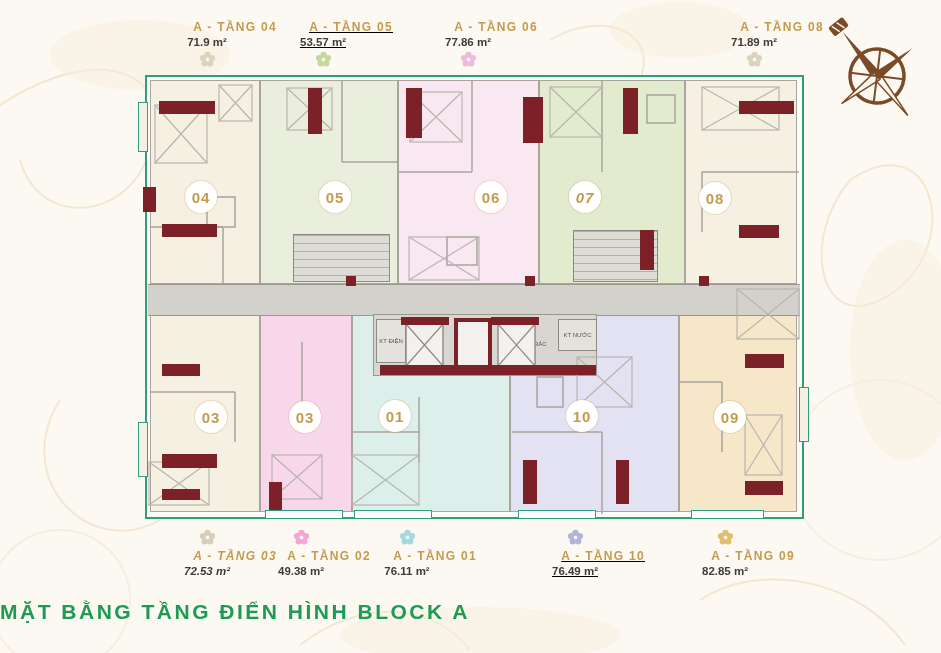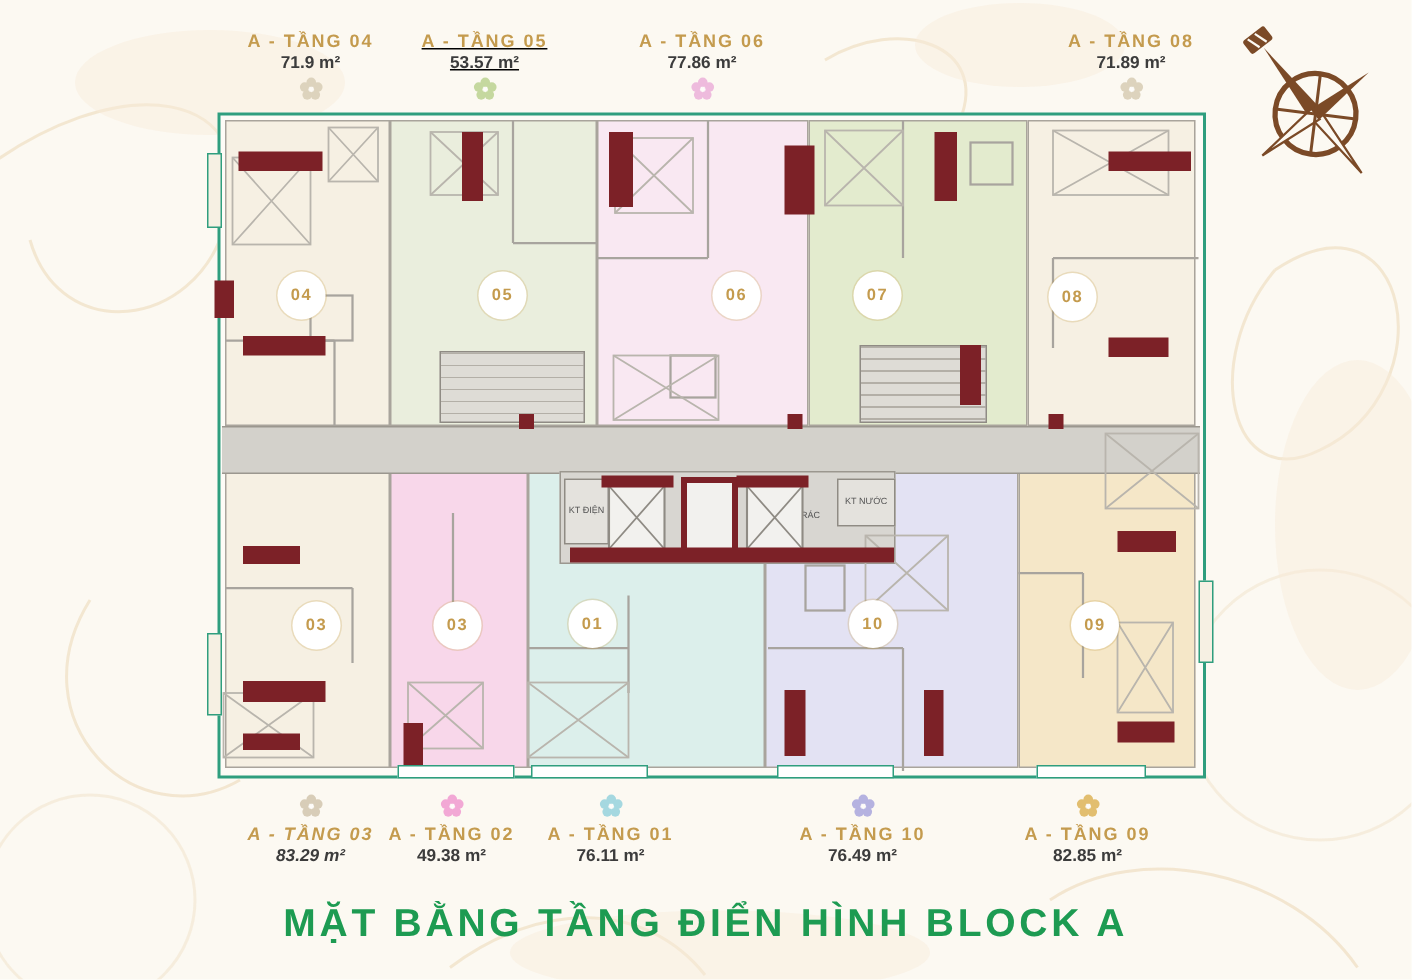--- a/index.html
+++ b/index.html
@@ -1,44 +1,44 @@
 <!DOCTYPE html>
 <html style="--outline: #2f9e7e; --gold: #c49b4e; --green: #1d9b52; --maroon: #7c2127; --corridor: #d3d1cb;"><head>
 <meta charset="utf-8">
 <style>
   html,body{margin:0;padding:0;}
   body{font-family:"Liberation Sans","DejaVu Sans",sans-serif;}
   #canvas{position:relative;width:941px;height:653px;background:#fcf9f2;overflow:hidden;}
   .abs{position:absolute;}
   
   .ulabel{position:absolute;width:140px;text-align:center;}
-  .ulabel .name{font-size:12px;font-weight:700;letter-spacing:1.3px;color:var(--gold);}
+  .ulabel .name{font-size:12px;font-weight:700;letter-spacing:1.3px;color:var(--gold);text-align:right;}
   .ulabel .area{font-size:11.5px;font-weight:600;color:#3c3c3c;margin-top:2px;}
   .flower{display:block;margin:3px auto 0;}
   
-  #title{position:absolute;left:0;right:0;top:600px;text-align:center;
-         font-size:26px;font-weight:700;letter-spacing:2.5px;color:var(--green);}
+  #title{position:absolute;left:0;right:0;top:600px;text-align:left;
+         font-size:21px;font-weight:700;letter-spacing:2.5px;color:var(--green);}
   
   #plan{position:absolute;left:145px;top:75px;width:655px;height:440px;
         border:2px solid var(--outline);background:#fdfbf6;}
   .unit{position:absolute;border:1px solid #a9a49c;box-sizing:border-box;}
   #corridor{position:absolute;left:1px;top:207px;width:652px;height:30px;background:var(--corridor);border-top:1px solid #9b978f;border-bottom:1px solid #9b978f;}
   .stair{position:absolute;background:#dedcd6;border:1.5px solid #8f8b84;box-sizing:border-box;
          background-image:repeating-linear-gradient(180deg,#b3afa7 0 1px,transparent 1px 8px);}
   #core{position:absolute;left:226px;top:237px;width:224px;height:62px;background:#d8d6d1;border:1px solid #9b978f;box-sizing:border-box;}
   .coreroom{position:absolute;background:#e4e2dd;border:1px solid #8f8b84;box-sizing:border-box;
             font-size:6px;color:#555;display:flex;align-items:center;justify-content:center;text-align:center;}
   .shaft{position:absolute;background:#f2f1ee;border:4px solid var(--maroon);box-sizing:border-box;}
   .corelabel{position:absolute;font-size:6px;color:#555;}
   .mw{position:absolute;background:var(--maroon);}
   .balc{position:absolute;background:#ffffff;border:1.5px solid var(--outline);box-sizing:border-box;}
   .notch{position:absolute;background:#f6f0e3;border:1.5px solid var(--outline);box-sizing:border-box;}
   .ucircle{position:absolute;width:32px;height:32px;border-radius:50%;background:#ffffff;
            box-shadow:0 0 0 1px rgba(196,154,69,.25);display:flex;align-items:center;justify-content:center;
-           font-size:11px;font-weight:600;letter-spacing:1px;color:var(--gold);}
+           font-size:15px;font-weight:600;letter-spacing:1px;color:var(--gold);}
   svg{display:block;}
 </style>
 </head>
 <body>
 
 <div id="canvas">
 
   <svg class="abs" width="941" height="653" viewBox="0 0 941 653" style="left:0;top:0;">
     <g fill="none" stroke="#f2e4cd" stroke-width="2" opacity="0.9">
       <path d="M-20,120 C 80,40 180,60 150,150 C 130,220 40,230 20,160"></path>
@@ -230,51 +230,51 @@
     <div class="balc" style="left:207px;top:433px;width:78px;height:9px;"></div>
     <div class="balc" style="left:371px;top:433px;width:78px;height:9px;"></div>
     <div class="balc" style="left:544px;top:433px;width:73px;height:9px;"></div>
     <div class="notch" style="left:-9px;top:25px;width:10px;height:50px;"></div>
     <div class="notch" style="left:-9px;top:345px;width:10px;height:55px;"></div>
     <div class="notch" style="left:652px;top:310px;width:10px;height:55px;"></div>
 
     <div class="ucircle" style="left:38px;top:104px;">04</div>
     <div class="ucircle" style="left:172px;top:104px;">05</div>
     <div class="ucircle" style="left:328px;top:104px;">06</div>
-    <div class="ucircle" style="left:422px;top:104px;">07</div>
+    <div class="ucircle" style="left:422px;top:104px;font-style:italic;">07</div>
     <div class="ucircle" style="left:552px;top:105px;">08</div>
     <div class="ucircle" style="left:48px;top:324px;">03</div>
     <div class="ucircle" style="left:142px;top:324px;">03</div>
     <div class="ucircle" style="left:232px;top:323px;">01</div>
     <div class="ucircle" style="left:419px;top:323px;">10</div>
     <div class="ucircle" style="left:567px;top:324px;">09</div>
   </div>
 
   <div class="ulabel" style="left:137px;top:526px;font-style:italic;">
     <svg class="flower" width="17" height="17" viewBox="-8.5 -8.5 17 17" style="color: rgb(216, 205, 184);">
         <use href="#flower" fill="currentColor"></use>
       </svg>
     <div class="name" style="margin-top:3px;">A - TẦNG 03</div>
-    <div class="area">83.29 m²</div>
+    <div class="area">72.53 m²</div>
   </div>
   <div class="ulabel" style="left:231px;top:526px;">
     <svg class="flower" width="17" height="17" viewBox="-8.5 -8.5 17 17" style="color: rgb(242, 168, 213);">
         <use href="#flower" fill="currentColor"></use>
       </svg>
     <div class="name" style="margin-top:3px;">A - TẦNG 02</div>
     <div class="area">49.38 m²</div>
   </div>
   <div class="ulabel" style="left:337px;top:526px;">
     <svg class="flower" width="17" height="17" viewBox="-8.5 -8.5 17 17" style="color: rgb(165, 216, 224);">
         <use href="#flower" fill="currentColor"></use>
       </svg>
     <div class="name" style="margin-top:3px;">A - TẦNG 01</div>
     <div class="area">76.11 m²</div>
   </div>
-  <div class="ulabel" style="left:505px;top:526px;">
+  <div class="ulabel" style="left:505px;top:526px;text-decoration:underline;">
     <svg class="flower" width="17" height="17" viewBox="-8.5 -8.5 17 17" style="color: rgb(181, 178, 224);">
         <use href="#flower" fill="currentColor"></use>
       </svg>
     <div class="name" style="margin-top:3px;">A - TẦNG 10</div>
     <div class="area">76.49 m²</div>
   </div>
   <div class="ulabel" style="left:655px;top:526px;">
     <svg class="flower" width="17" height="17" viewBox="-8.5 -8.5 17 17" style="color: rgb(226, 190, 111);">
         <use href="#flower" fill="currentColor"></use>
       </svg>

